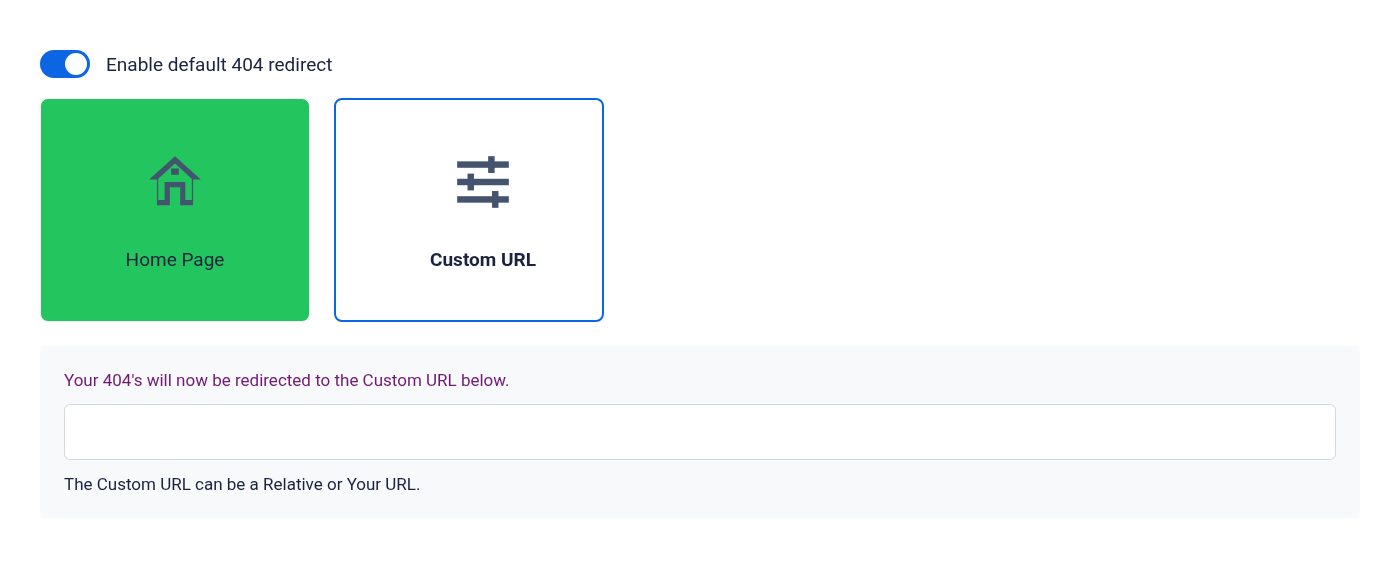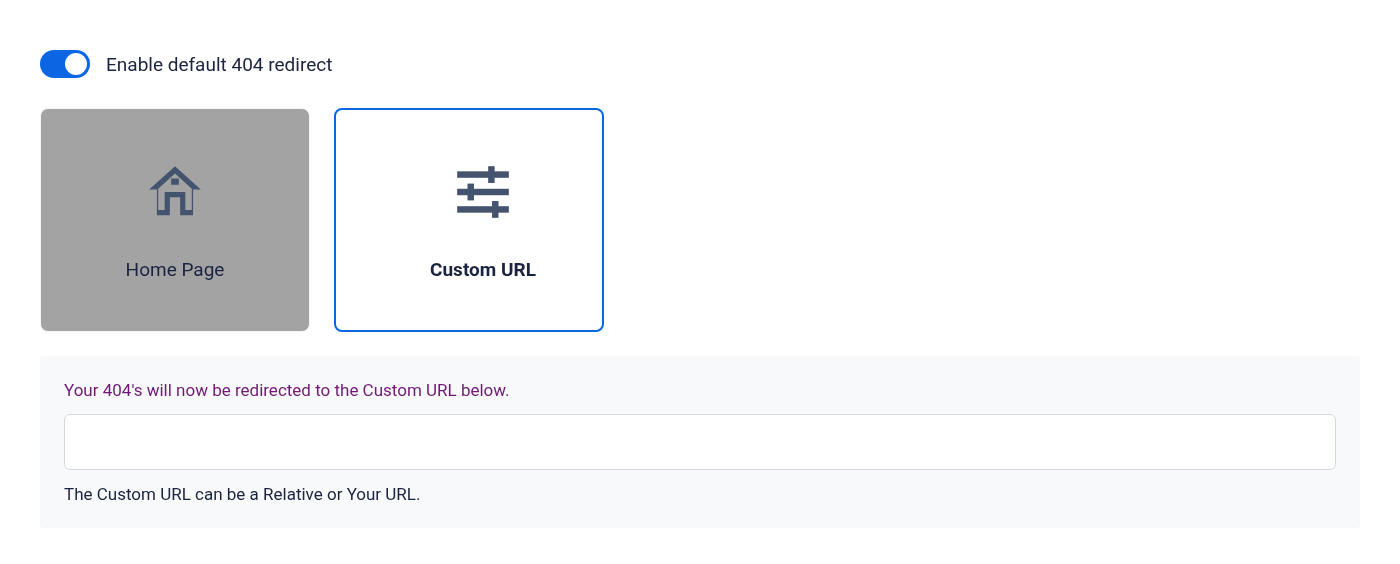--- a/index.html
+++ b/index.html
@@ -27,21 +27,21 @@
       font-weight: 700;
       color: #1a2340;
     }
     .right-col {
       flex: 1;
     }
     .toggle-row {
       display: flex;
       align-items: center;
       gap: 16px;
-      margin-bottom: 30px;
+      margin-bottom: 20px;
     }
     .toggle {
       width: 50px;
       height: 28px;
       background: #0c66e4;
       border-radius: 14px;
       position: relative;
       cursor: pointer;
       flex-shrink: 0;
     }
@@ -68,21 +68,21 @@
       height: 224px;
       border-radius: 8px;
       display: flex;
       flex-direction: column;
       align-items: center;
       justify-content: center;
       gap: 34px;
       cursor: pointer;
     }
     .option-card.inactive {
-      background: #a3a3a3;
+      background: #22c55e;
       border: 1px solid #f5f6f8;
     }
     .option-card.active {
       background: #ffffff;
       border: 2px solid #0c66e4;
       padding-left: 28px;
     }
     .option-icon {
       width: 64px;
       height: 64px;

